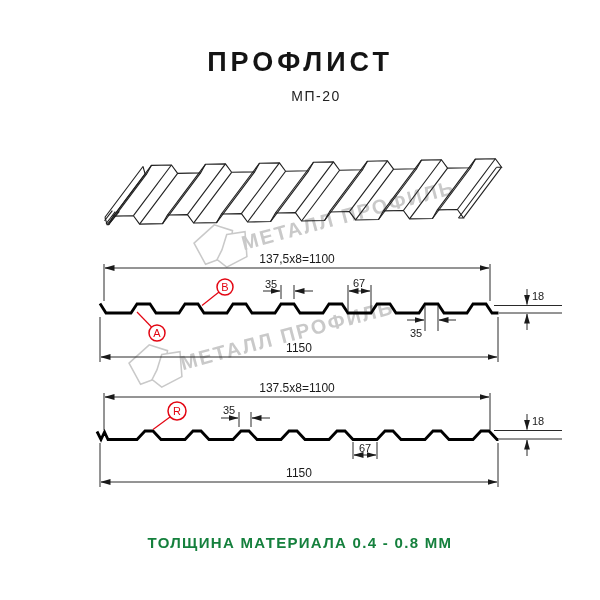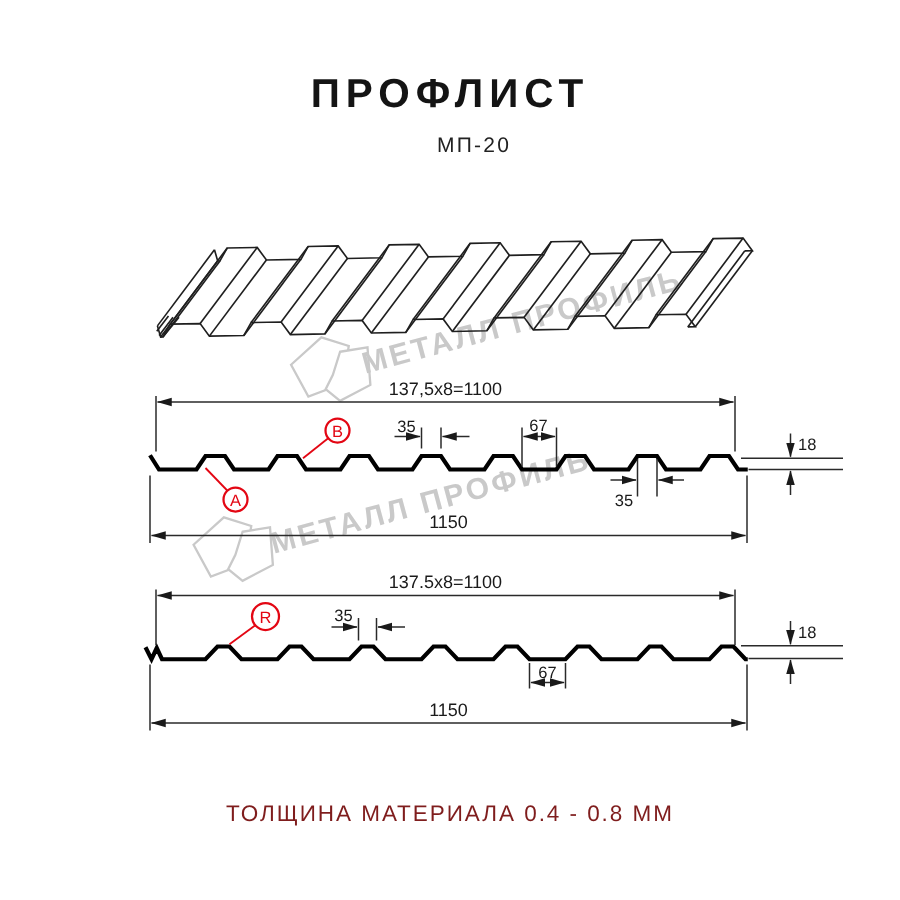--- a/index.html
+++ b/index.html
@@ -10,21 +10,21 @@
   .title{
     position:absolute;left:0;top:47px;width:600px;text-align:center;
     font-size:27px;font-weight:bold;letter-spacing:4px;color:#141414;
   }
   .subtitle{
     position:absolute;left:0;top:88px;width:600px;text-align:center;
     font-size:14px;font-weight:500;letter-spacing:1.5px;color:#222;margin-left:16px;
   }
   .footer{
     position:absolute;left:0;top:534px;width:600px;text-align:center;
-    font-size:15px;font-weight:normal;letter-spacing:1.3px;color:#7f1d1d;
+    font-size:15px;font-weight:bold;letter-spacing:1.3px;color:#15803d;
   }
   .wm-text{
     position:absolute;white-space:nowrap;color:#c9c9c9;font-weight:bold;
     font-size:20px;letter-spacing:2px;transform:rotate(-15deg);
     transform-origin:left bottom;z-index:0;user-select:none;
   }
   .wm-logo{position:absolute;z-index:0;}
   #drawing{position:absolute;left:0;top:0;z-index:1;}
   .dim-line,.ext-line{stroke:#2a2a2a;stroke-width:1;fill:none;}
   .profile{stroke:#000;stroke-width:2.8;fill:none;stroke-linejoin:miter;}

